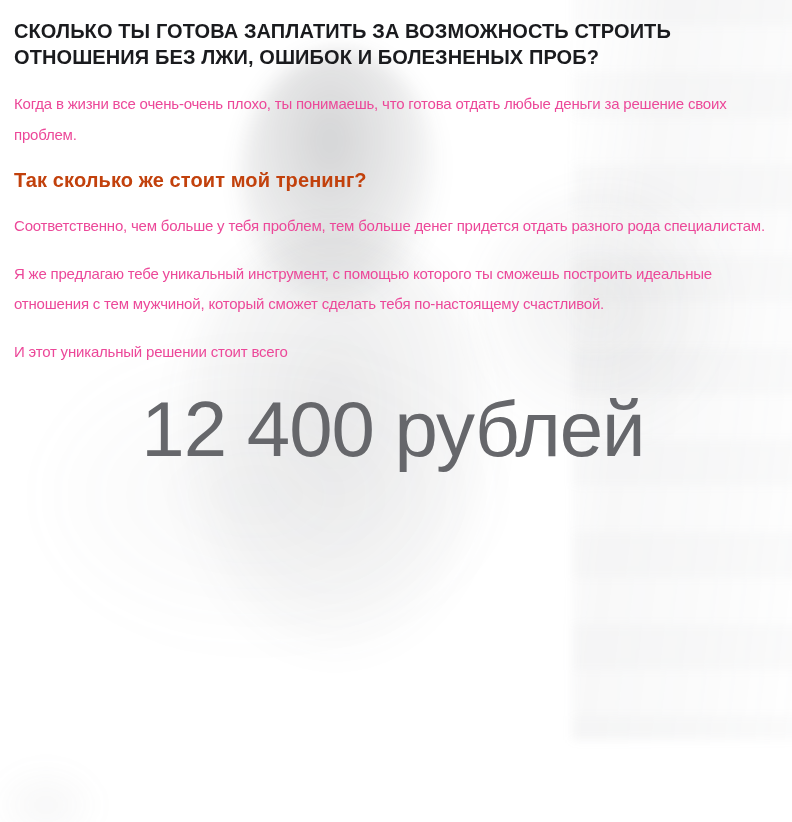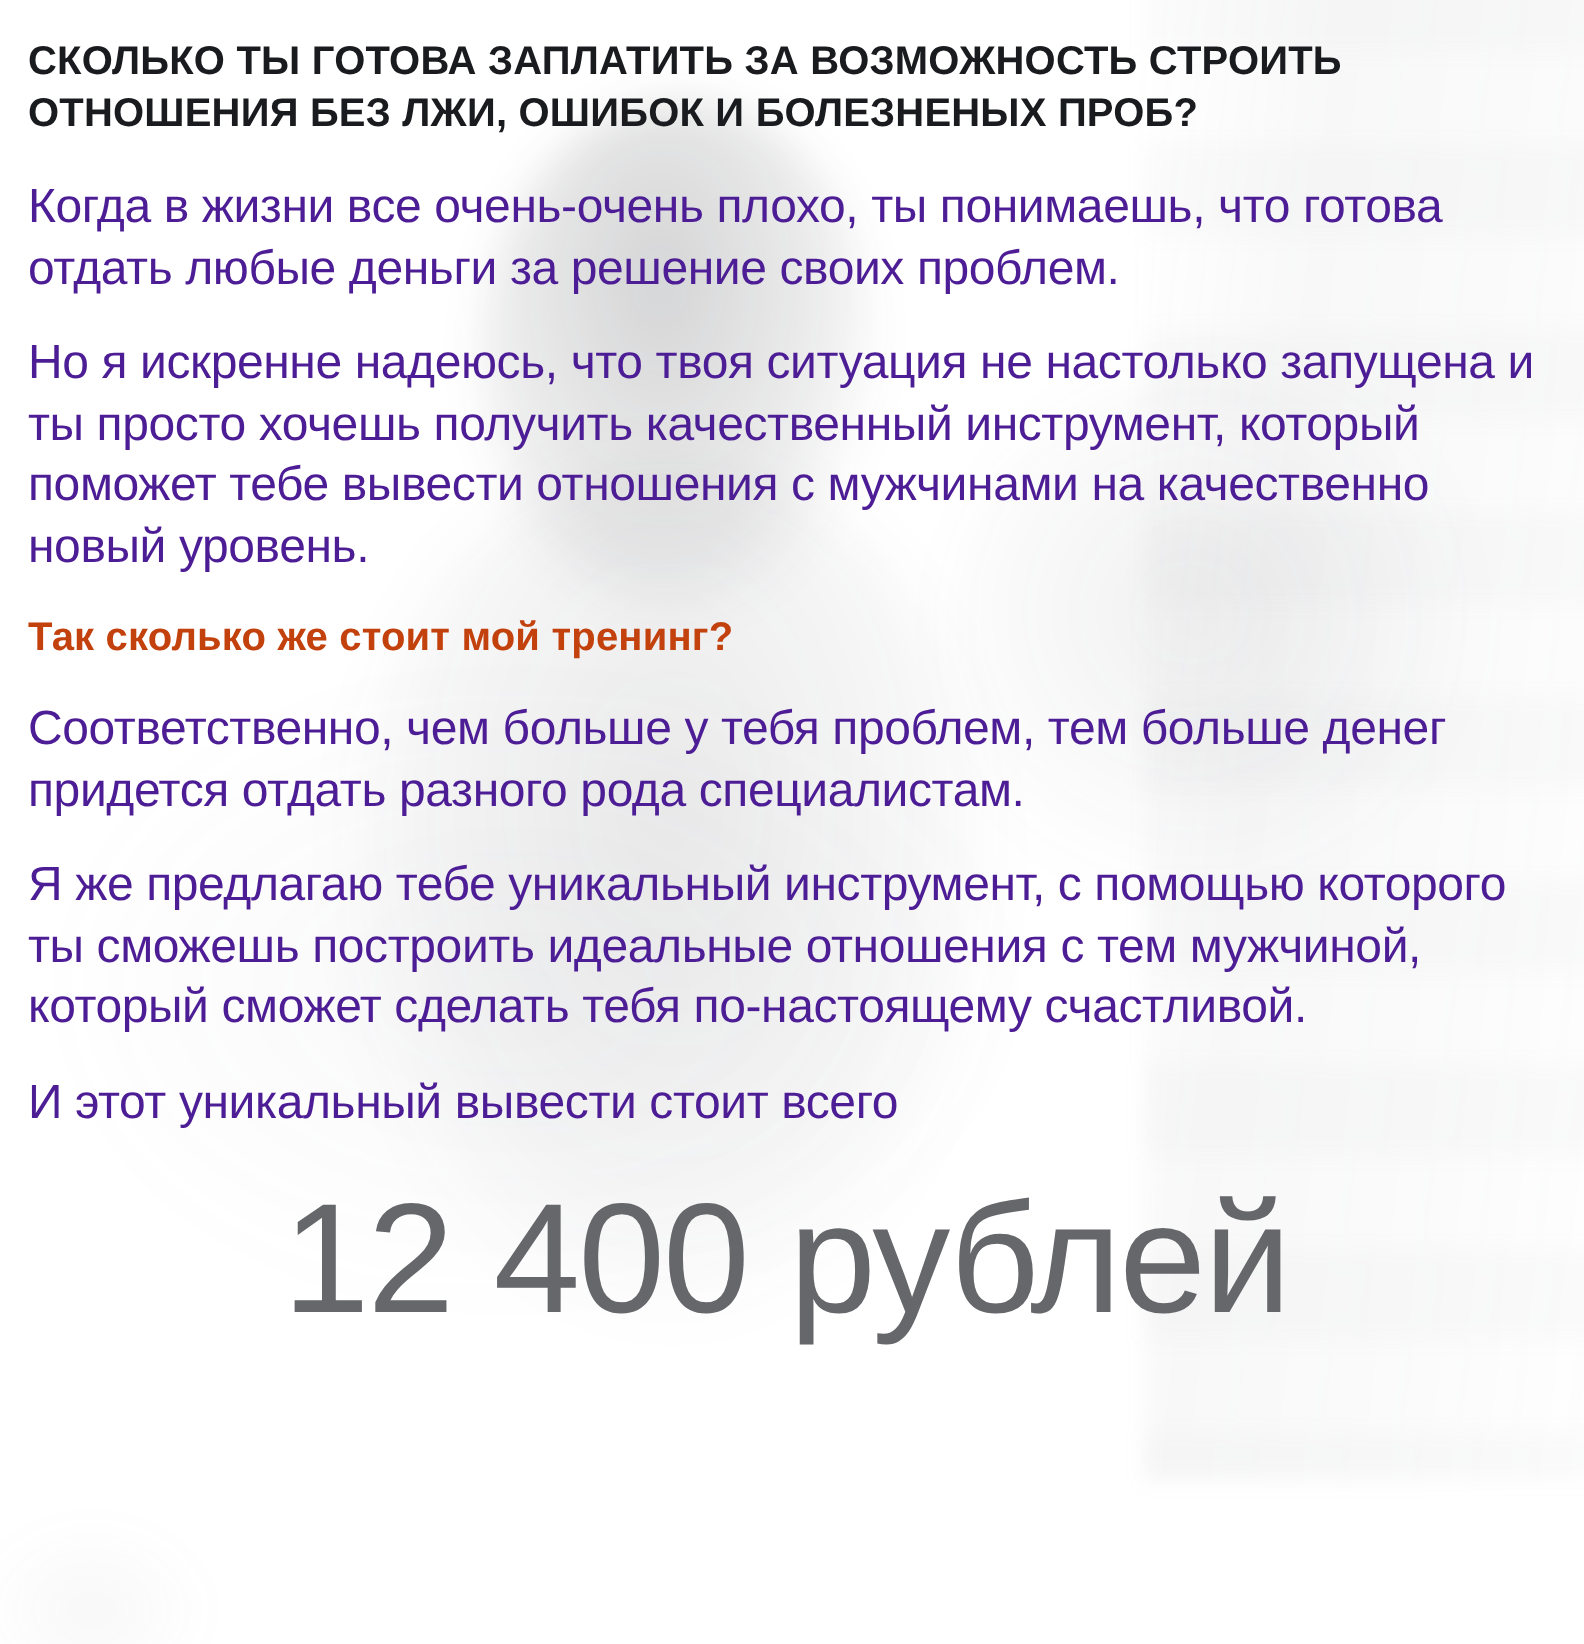--- a/index.html
+++ b/index.html
@@ -79,24 +79,24 @@
   }
   h2.subtitle {
     font-size: 20px;
     line-height: 26px;
     font-weight: 700;
     color: #c2410c;
     letter-spacing: 0.1px;
     margin: 0 0 18px 0;
   }
   p.body-text {
-    font-size: 24px;
+    font-size: 15px;
     line-height: 30.5px;
     font-weight: 400;
-    color: #4c1d95;
+    color: #ec4899;
     letter-spacing: -0.2px;
     margin: 0 0 17px 0;
     max-width: 758px;
   }
   .price {
     margin-top: 20px;
     text-align: center;
     font-size: 78px;
     line-height: 84px;
     font-weight: 300;
@@ -116,28 +116,27 @@
     <div class="blob buildings-right"></div>
     <div class="blob hands-lower"></div>
     <div class="blob corner-left"></div>
   </div>
 
   <div class="content">
     <h1 class="title">СКОЛЬКО ТЫ ГОТОВА ЗАПЛАТИТЬ ЗА ВОЗМОЖНОСТЬ СТРОИТЬ ОТНОШЕНИЯ БЕЗ ЛЖИ, ОШИБОК И БОЛЕЗНЕНЫХ ПРОБ?</h1>
 
     <p class="body-text">Когда в жизни все очень-очень плохо, ты понимаешь, что готова отдать любые деньги за решение своих проблем.</p>
 
-    <p class="body-text">Но я искренне надеюсь, что твоя ситуация не настолько запущена и ты просто хочешь получить качественный инструмент, который поможет тебе вывести отношения с мужчинами на качественно новый уровень.</p>
 
     <h2 class="subtitle">Так сколько же стоит мой тренинг?</h2>
 
 
 
     <p class="body-text">Соответственно, чем больше у тебя проблем, тем больше денег придется отдать разного рода специалистам.</p>
 
     <p class="body-text">Я же предлагаю тебе уникальный инструмент, с помощью которого ты сможешь построить идеальные отношения с тем мужчиной, который сможет сделать тебя по-настоящему счастливой.</p>
 
-    <p class="body-text">И этот уникальный вывести стоит всего</p>
+    <p class="body-text">И этот уникальный решении стоит всего</p>
 
     <div class="price">12 400 рублей</div>
   </div>
 
 </div>
 
 </body></html>

